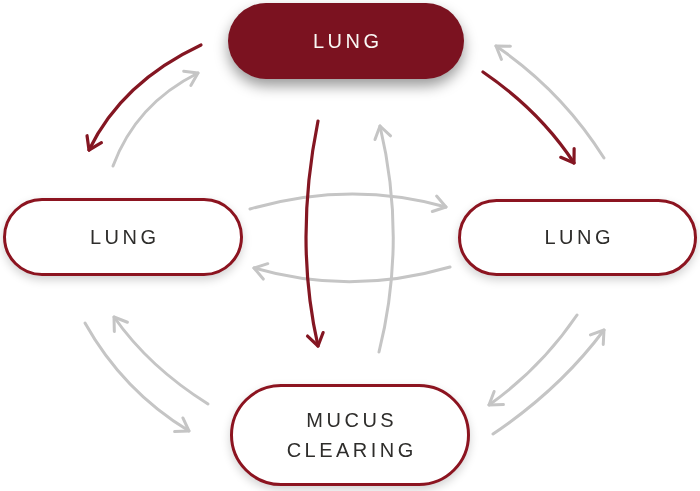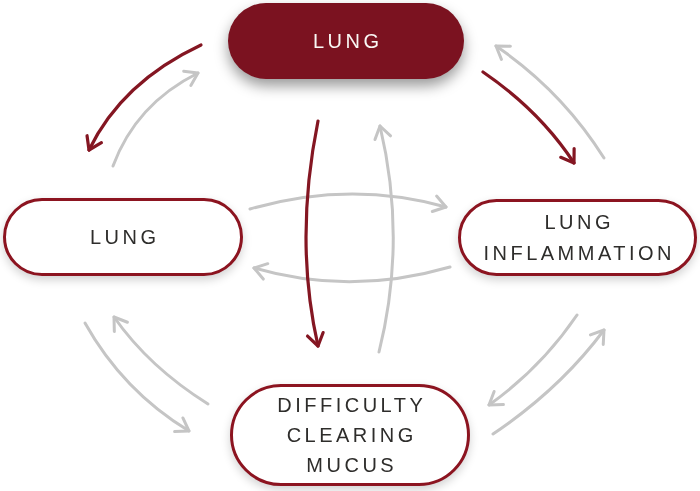--- a/index.html
+++ b/index.html
@@ -85,22 +85,20 @@
   <div class="node filled n-top">
     <span class="line">LUNG</span>
   </div>
 
   <div class="node outlined n-left">
     <span class="line">LUNG</span>
   </div>
 
   <div class="node outlined n-right">
     <span class="line">LUNG</span>
-    <span class="line">INFLAMMATION</span>
   </div>
 
   <div class="node outlined n-bottom">
-    <span class="line">DIFFICULTY</span>
+    <span class="line">MUCUS</span>
     <span class="line">CLEARING</span>
-    <span class="line">MUCUS</span>
   </div>
 
 </div>
 
 </body></html>

